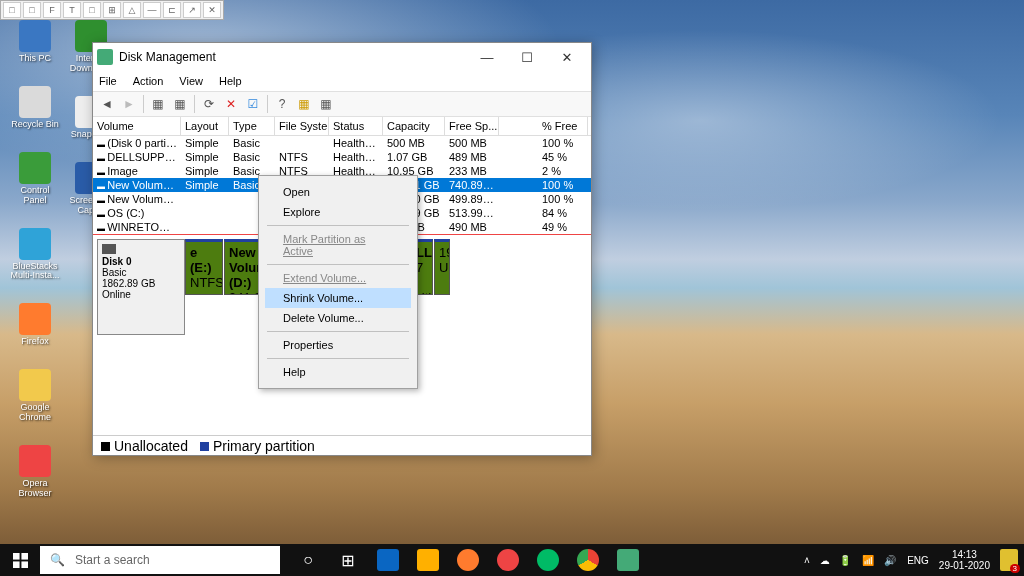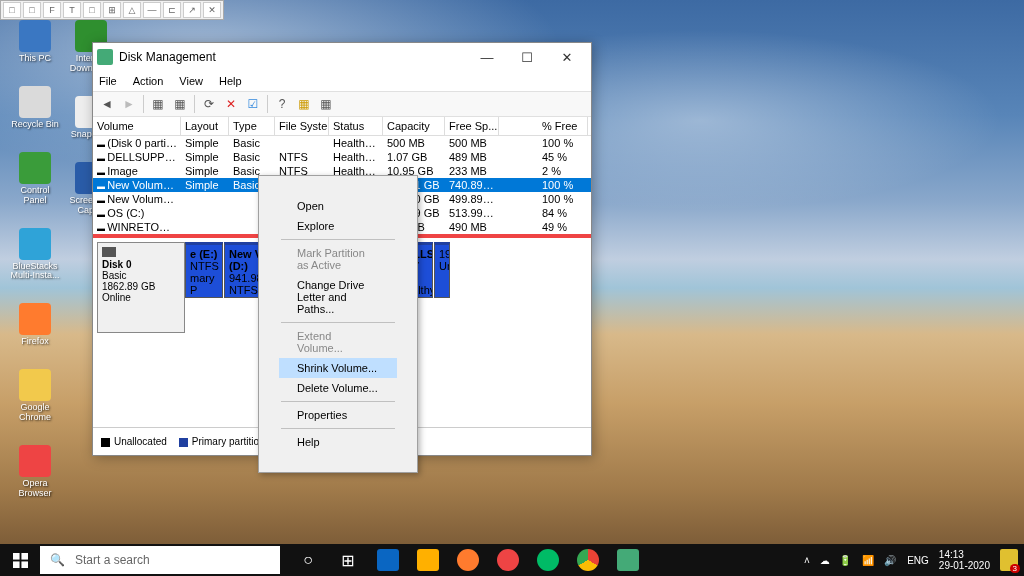--- a/index.html
+++ b/index.html
@@ -30,55 +30,55 @@
 .dm-title .spacer { flex: 1; }
 .dm-title .ctrl { width: 40px; height: 28px; display: flex; align-items: center; justify-content: center; font-size: 13px; color: #333; cursor: pointer; }
 
 .dm-menu { height: 20px; display: flex; align-items: center; padding: 0 6px; font-size: 11px; gap: 16px; background: #fff; }
 .dm-menu span { cursor: pointer; }
 
 .dm-toolbar { height: 26px; display: flex; align-items: center; padding: 2px 4px; gap: 2px; border-top: 1px solid #e0e0e0; border-bottom: 1px solid #e0e0e0; background: #f8f8f8; }
 .dm-toolbar .tbtn { width: 20px; height: 20px; display: flex; align-items: center; justify-content: center; font-size: 12px; color: #555; cursor: pointer; }
 .dm-toolbar .sep { width: 1px; height: 18px; background: #ccc; margin: 0 2px; }
 
-.dm-grid { font-size: 11px; border-bottom: 4px solid #ef4444; }
+.dm-grid { font-size: 11px; border-bottom: 1px solid #ef4444; }
 .dm-header { display: flex; background: #fff; border-bottom: 1px solid #ddd; }
 .dm-header div { padding: 3px 4px; border-right: 1px solid #ddd; font-weight: normal; color: #000; overflow: hidden; white-space: nowrap; }
 .dm-rows .row { display: flex; height: 14px; align-items: center; }
 .dm-rows .row div { padding: 0 4px; overflow: hidden; white-space: nowrap; text-overflow: ellipsis; }
 .dm-rows .row.selected { background: #0078d7; color: #fff; }
 .c-vol { width: 88px; } .c-lay { width: 48px; } .c-typ { width: 46px; } .c-fs { width: 54px; }
 .c-sta { width: 54px; } .c-cap { width: 62px; } .c-fsp { width: 54px; } .c-pf { width: 50px; margin-left: 39px; }
 
 .dm-graphical { flex: 1; display: flex; background: #fff; padding: 4px; gap: 0; }
 .disk-block { width: 88px; border: 1px solid #888; background: #f0f0f0; padding: 4px; font-size: 10px; }
 .part-row { flex: 1; display: flex; gap: 1px; height: 56px; }
-.part { border: 1px solid #555; border-top: 3px solid #2040a0; padding: 3px 4px; font-size: 11px; overflow: hidden; background: #1d4ed8; }
+.part { border: 1px solid #555; border-top: 3px solid #2040a0; padding: 3px 4px; font-size: 13px; overflow: hidden; background: #4d7c0f; }
 .part .pname { font-weight: bold; }
 
-.dm-legend { height: 28px; border-top: 1px solid #ccc; display: flex; align-items: center; padding: 0 8px; font-size: 10px; gap: 12px; }
+.dm-legend { height: 20px; border-top: 1px solid #ccc; display: flex; align-items: center; padding: 0 8px; font-size: 14px; gap: 12px; }
 .dm-legend .sw { width: 9px; height: 9px; display: inline-block; margin-right: 4px; vertical-align: middle; }
 
 
-.context-menu { position: absolute; top: 175px; left: 258px; width: 160px; background: #f0f0f0; border: 1px solid #a0a0a0; box-shadow: 2px 2px 6px rgba(0,0,0,0.3); z-index: 20; font-size: 11px; padding: 20px; }
+.context-menu { position: absolute; top: 175px; left: 258px; width: 160px; background: #f0f0f0; border: 1px solid #a0a0a0; box-shadow: 2px 2px 6px rgba(0,0,0,0.3); z-index: 20; font-size: 11px; padding: 6px; }
 .context-menu .mi { padding: 4px 18px; cursor: pointer; color: #000; }
-.context-menu .mi.disabled { color: #888; }
+.context-menu .mi.disabled { color: #888; text-decoration: underline; }
 .context-menu .mi.highlight { background: #bfdfff; }
 .context-menu .msep { height: 1px; background: #c0c0c0; margin: 3px 2px; }
 
 
 .taskbar { position: absolute; bottom: 0; left: 0; right: 0; height: 32px; background: #111; display: flex; align-items: center; z-index: 50; color: #fff; }
 .start-btn { width: 40px; height: 32px; display: flex; align-items: center; justify-content: center; cursor: pointer; }
 .start-btn svg { width: 15px; height: 15px; }
 .search-box { width: 240px; height: 28px; background: #fff; display: flex; align-items: center; padding: 0 10px; color: #666; font-size: 12px; gap: 10px; margin-right: 8px; }
 .task-icons { display: flex; align-items: center; height: 32px; }
 .task-icons .ti { width: 40px; height: 32px; display: flex; align-items: center; justify-content: center; cursor: pointer; }
 .task-icons .ti .tic { width: 22px; height: 22px; border-radius: 3px; }
 .tray { margin-left: auto; display: flex; align-items: center; font-size: 10px; padding-right: 6px; gap: 10px; }
-.tray .clock { text-align: left; line-height: 1.1; }
+.tray .clock { text-align: center; line-height: 1.1; }
 .tray .note { width: 18px; height: 22px; background: #e0c030; border-radius: 2px; position: relative; }
 .tray .note::after { content:"3"; position:absolute; bottom:-2px; right:-2px; background:#c00; color:#fff; font-size:8px; border-radius:6px; padding:0 3px;}
 </style>
 </head>
 <body>
 
 <div class="bg-sky"></div>
 
 <div class="mini-toolbar" id="minitb">
     <div>□</div>
@@ -303,21 +303,20 @@
     <span><span class="sw" style="background:#000"></span><span>Unallocated</span></span>
     <span><span class="sw" style="background:#2040a0"></span><span>Primary partition</span></span>
   </div>
 </div>
 
 <div class="context-menu" id="ctxmenu">
     <div class="mi ">Open</div>
     <div class="mi ">Explore</div>
     <div class="msep"></div>
     <div class="mi disabled">Mark Partition as Active</div>
-    <div class="mi ">Change Drive Letter and Paths...</div>
     <div class="msep"></div>
     <div class="mi disabled">Extend Volume...</div>
     <div class="mi highlight">Shrink Volume...</div>
     <div class="mi ">Delete Volume...</div>
     <div class="msep"></div>
     <div class="mi ">Properties</div>
     <div class="msep"></div>
     <div class="mi ">Help</div>
   </div>
 

